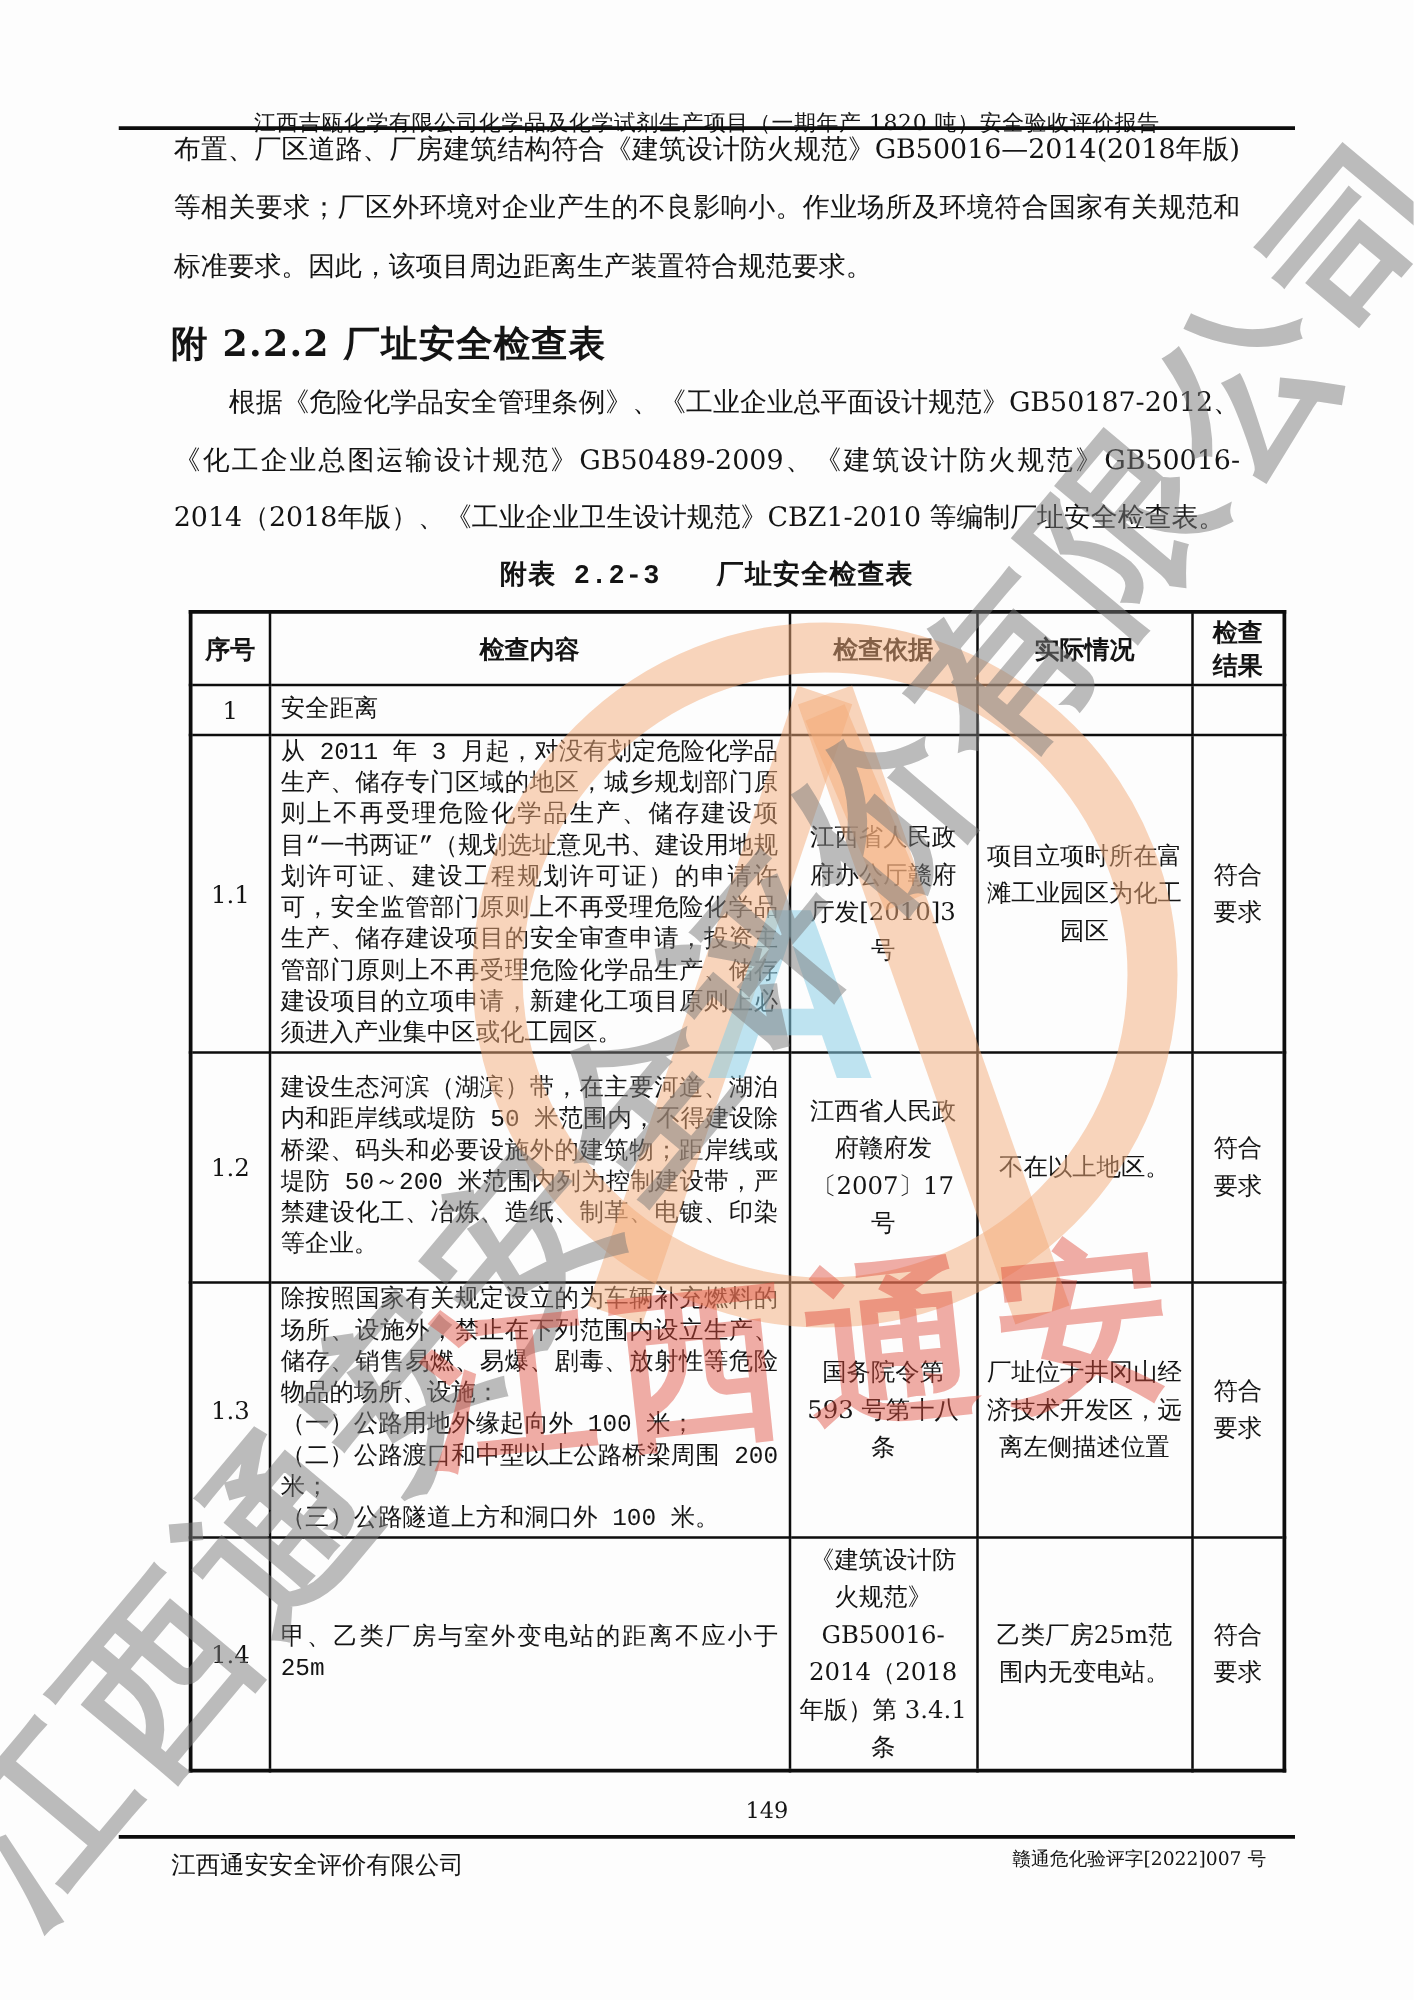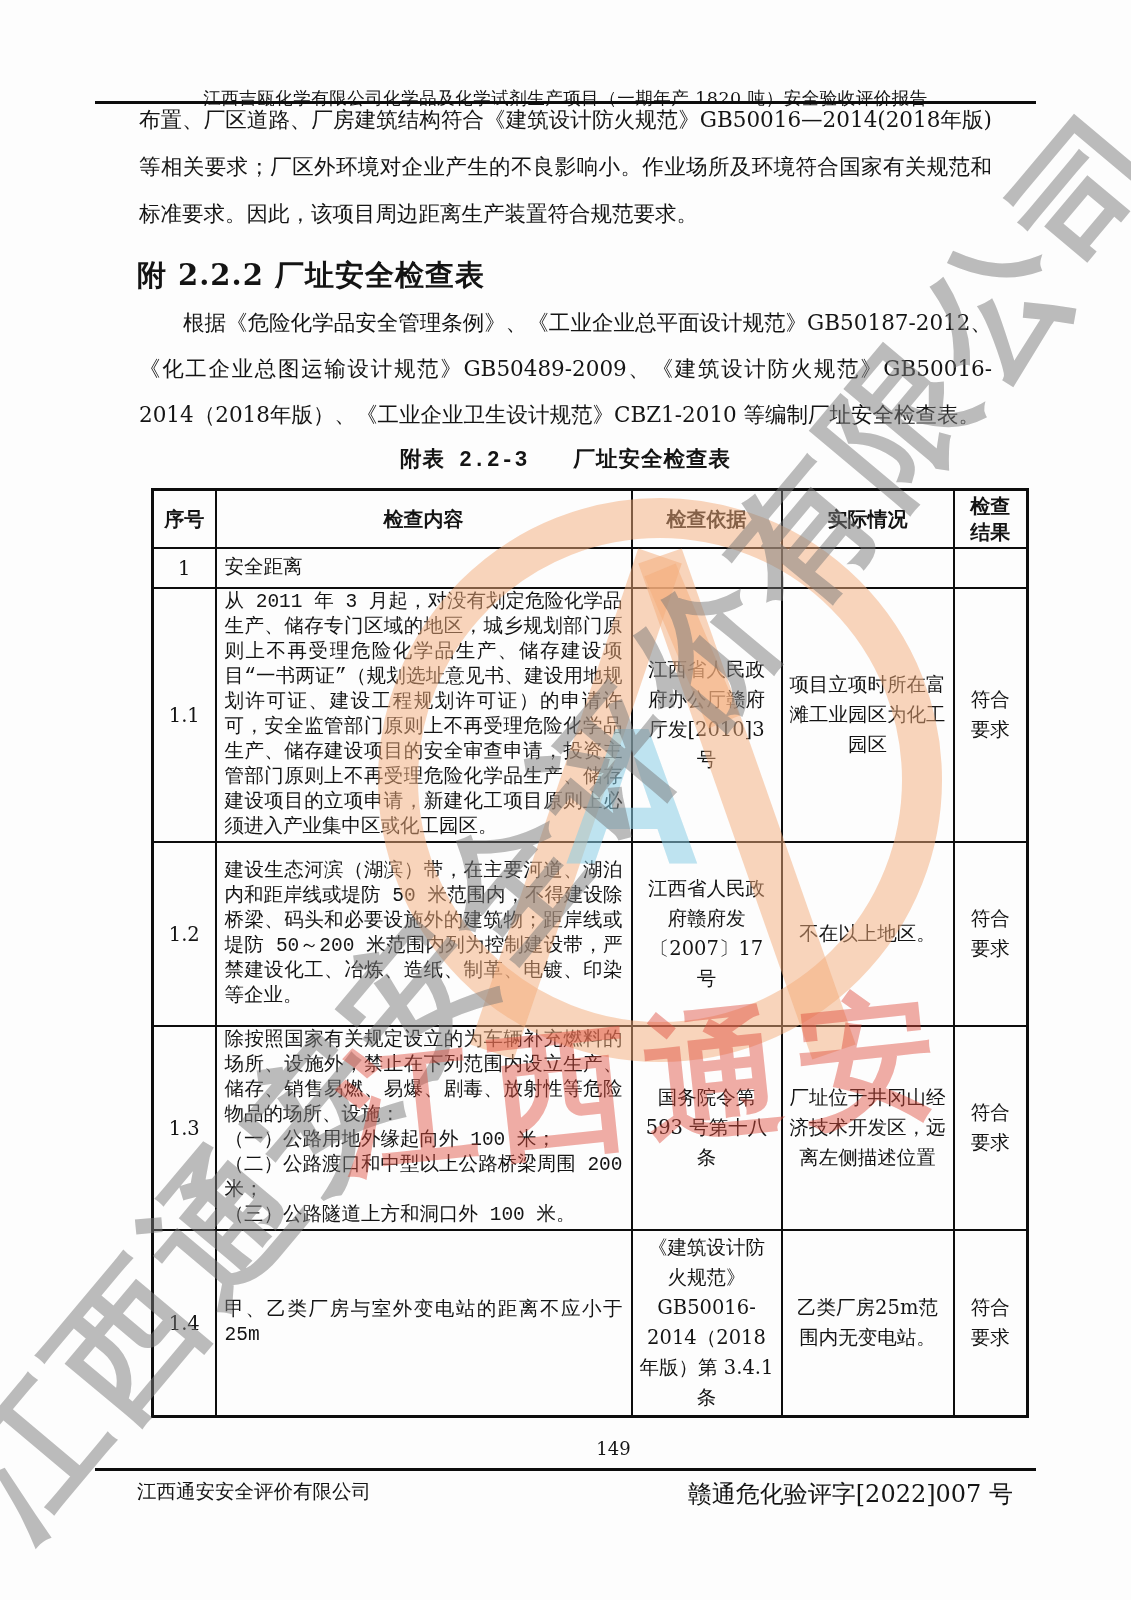--- a/index.html
+++ b/index.html
@@ -36,21 +36,21 @@
   tr.row-1-4{height:143px;}
   td.cell-no{text-align:center;}
   td.cell-content{padding:1px 8px;text-align:justify;line-height:25px;white-space:pre-wrap;font-family:Liberation Mono, monospace;}
   tr.row-1 td.cell-content{text-align:left;}
   td.cell-basis,td.cell-actual{padding:2px 6px;text-align:center;line-height:30px;}
   td.cell-result{padding:2px 14px;text-align:center;line-height:30px;word-break:break-all;}
   
   .page-number{position:absolute;top:1438px;left:0;width:100%;text-align:center;font-size:18px;margin-left:48px;}
   .footer-rule{position:absolute;top:1468px;left:95px;width:941px;height:2.5px;background:#0d0d0d;}
   .footer-company{position:absolute;top:1478px;left:137px;font-size:19.5px;}
-  .footer-docnum{position:absolute;top:1478px;right:118px;font-size:24px;}
+  .footer-docnum{position:absolute;top:1478px;right:118px;font-size:15px;}
   
   .watermark-layer{position:absolute;inset:0;pointer-events:none;z-index:5;}
   .wm-ring{position:absolute;left:378px;top:498px;width:564px;height:564px;border-radius:50%;
     border:40px solid rgba(243,172,122,.5);box-sizing:border-box;}
   .wm-logo-svg{position:absolute;left:0;top:0;}
   .wm-blue-a{position:absolute;left:632px;top:795px;transform:translate(-50%,-50%);
     font-family:"Liberation Sans",sans-serif;font-weight:bold;font-size:195px;
     color:rgba(139,206,229,.55);}
   .wm-diagonal{position:absolute;left:565px;top:822px;
     transform:translate(-50%,-50%) rotate(-50deg);white-space:nowrap;

